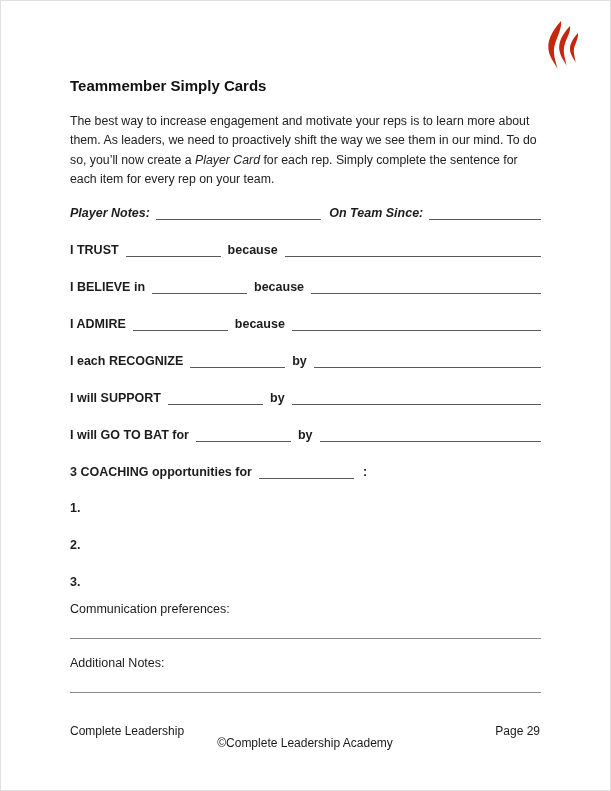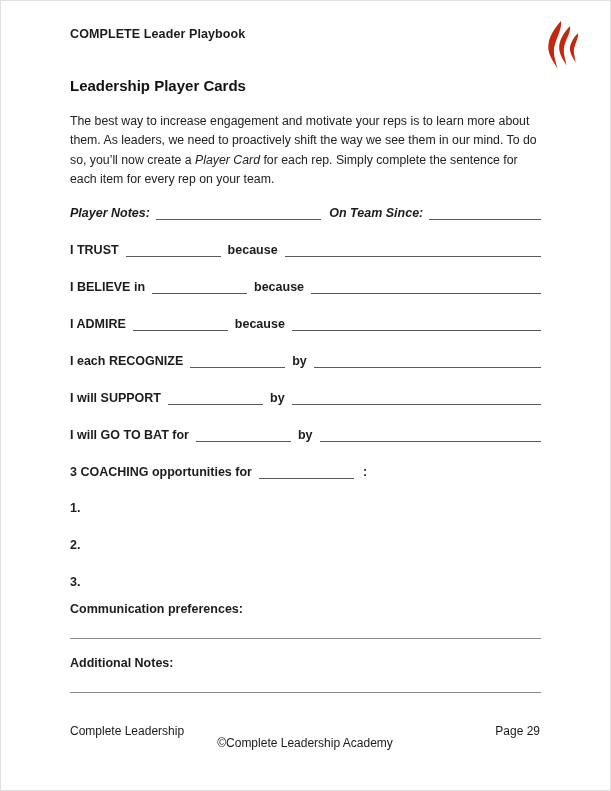--- a/index.html
+++ b/index.html
@@ -92,21 +92,21 @@
   .coaching-row .colon { margin-left: 2px; }
   .list-num {
     margin-top: 22px;
     height: 15px;
     font-size: 12.5px;
     font-weight: bold;
   }
   .notes-label {
     margin-top: 12px;
     font-size: 12.5px;
-    font-weight: bold;
+    font-weight: normal;
     line-height: 15px;
   }
   .rule {
     margin-top: 21px;
     border-bottom: 1.3px solid var(--rule-line);
     height: 1px;
   }
   .footer {
     position: absolute;
     left: 70px; right: 71px; top: 724px;
@@ -121,32 +121,31 @@
     left: 50%;
     transform: translateX(-50%);
     margin-top: 12px;
   }
 </style>
 </head>
 <body>
 
 <div class="page">
 
-  <div class="pb-title">COMPLETE Leader Playbook</div>
 
   <svg class="flame" viewBox="0 0 38 54" xmlns="http://www.w3.org/2000/svg">
     <path d="M17 1 C8 11 1.5 22 5.5 34 C7.5 40 11.5 44.5 13.5 49 C12 41 7.5 33 11.5 22.5 C14 15.5 18 7.5 17 1 Z"></path>
     <path d="M26 6 C18.5 14 13 23 16 33 C17.5 38 20.5 41.5 22.5 45.5 C21.5 38.5 18 32 21 23.5 C23.3 17 26.8 11.5 26 6 Z"></path>
     <path d="M34 13 C28.5 19 24.5 25.5 26.5 32.5 C27.7 36.5 30 39.5 31.7 42.5 C30.8 36.5 28.7 31.5 30.7 26 C32.4 21.3 34.6 17.2 34 13 Z"></path>
   </svg>
 
   <div class="content">
 
 
-    <div class="card-title">Leadership Player Cards</div>
+    <div class="card-title">Teammember Simply Cards</div>
 
     <div class="intro">
       <div class="iline">The best way to increase engagement and motivate your reps is to learn more about</div>
       <div class="iline">them. As leaders, we need to proactively shift the way we see them in our mind. To do</div>
       <div class="iline"><span>so, you’ll now create a </span><span class="it">Player Card</span><span> for each rep. Simply complete the sentence for</span></div>
       <div class="iline">each item for every rep on your team.</div>
     </div>
 
     <div class="row player-row">
       <span class="lbl">Player Notes:</span>

